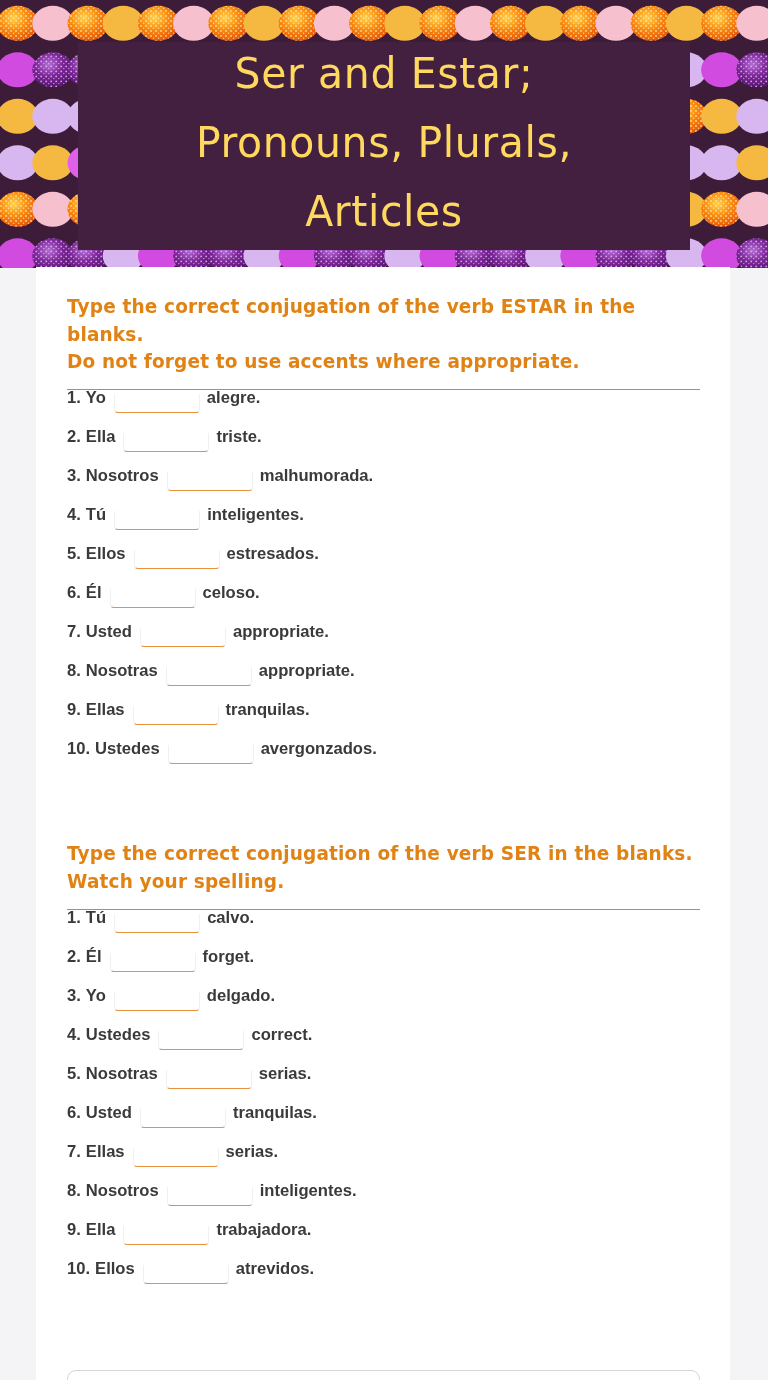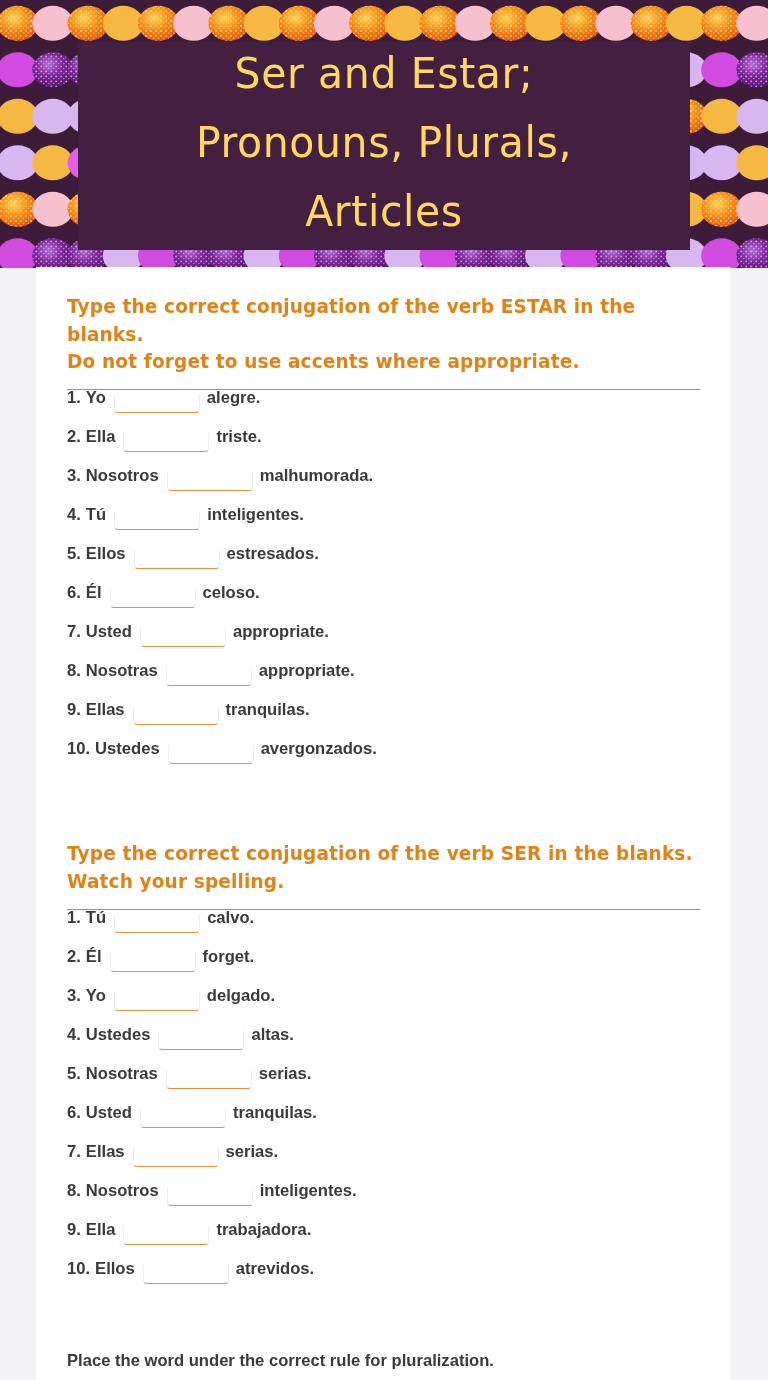--- a/index.html
+++ b/index.html
@@ -486,21 +486,21 @@
           <li class="q-item">
             <span class="q-num">3.</span>
             <span class="q-pre">Yo</span>
             <span class="q-blank"></span>
             <span class="q-post">delgado.</span>
           </li>
           <li class="q-item">
             <span class="q-num">4.</span>
             <span class="q-pre">Ustedes</span>
             <span class="q-blank"></span>
-            <span class="q-post">altas.</span>
+            <span class="q-post">correct.</span>
           </li>
           <li class="q-item">
             <span class="q-num">5.</span>
             <span class="q-pre">Nosotras</span>
             <span class="q-blank"></span>
             <span class="q-post">serias.</span>
           </li>
           <li class="q-item">
             <span class="q-num">6.</span>
             <span class="q-pre">Usted</span>
@@ -530,18 +530,17 @@
             <span class="q-pre">Ellos</span>
             <span class="q-blank"></span>
             <span class="q-post">atrevidos.</span>
           </li>
         </ul>
     </div>
 
     <div class="spacer-md"></div>
 
     <div class="section">
-      <p class="plain-instruction">Place the word under the correct rule for pluralization.</p>
       <div id="pluralization-box"></div>
     </div>
 
   </div>
 </div>
 
 </body></html>

